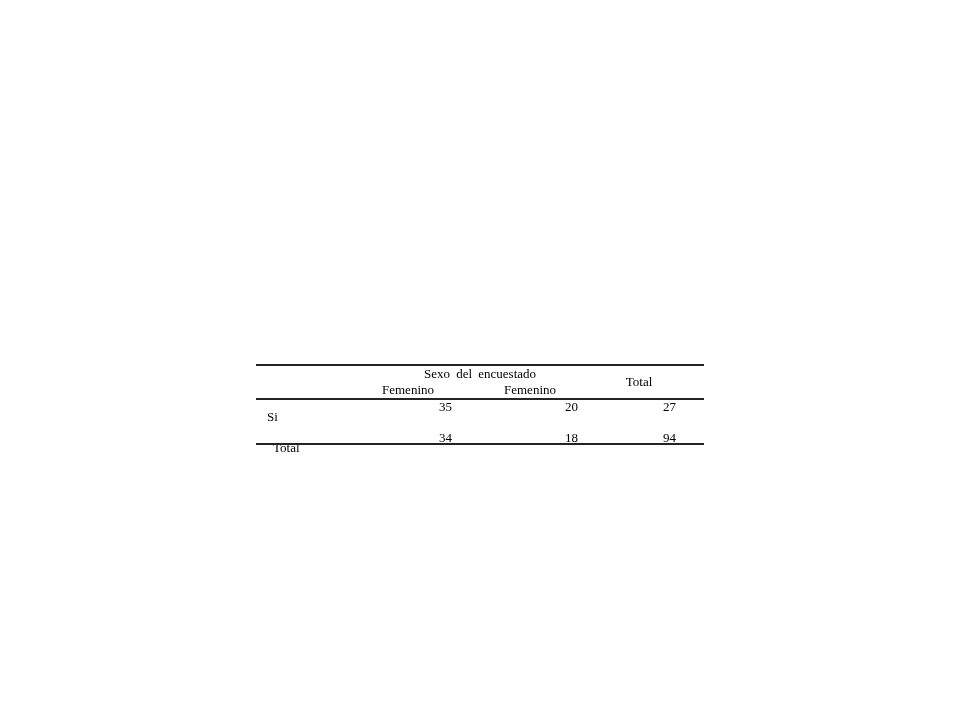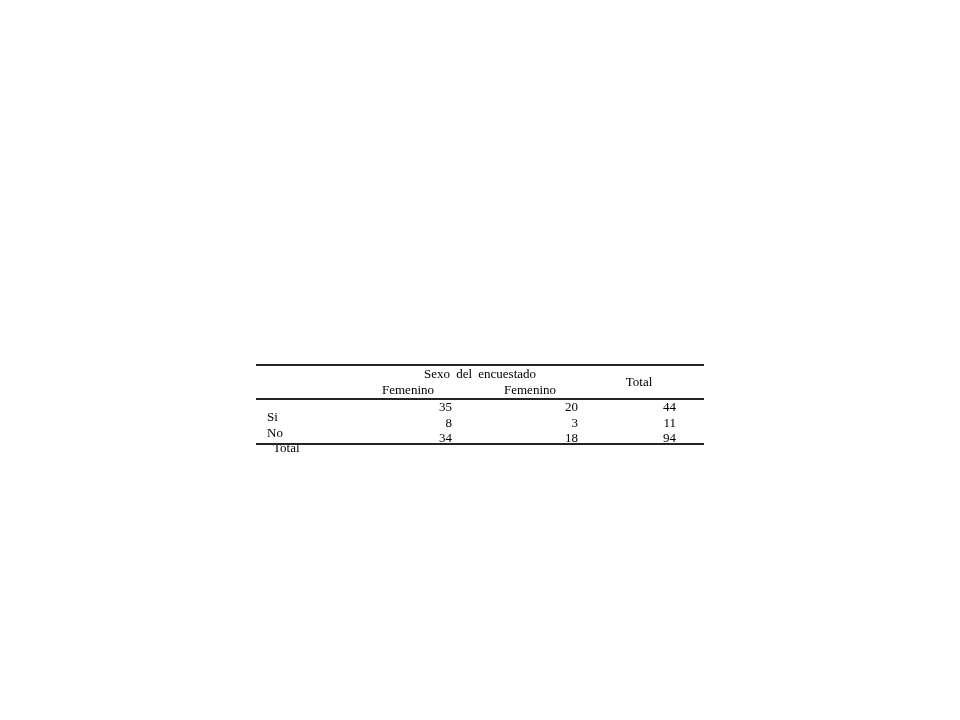--- a/index.html
+++ b/index.html
@@ -89,29 +89,23 @@
     <div class="hdr sub fem">Femenino</div>
 
     <div class="hdr sub mas">Femenino</div>
 
     <div class="rule mid"></div>
 
     <div class="row r0">
       <span class="cell label">Si</span>
       <span class="cell v fem">35</span>
       <span class="cell v mas">20</span>
-      <span class="cell v tot">44</span>
+      <span class="cell v tot">27</span>
     </div>
 
-    <div class="row r1">
-      <span class="cell label">No</span>
-      <span class="cell v fem">8</span>
-      <span class="cell v mas">3</span>
-      <span class="cell v tot">11</span>
-    </div>
 
     <div class="row r2">
       <span class="cell label">Total</span>
       <span class="cell v fem">34</span>
       <span class="cell v mas">18</span>
       <span class="cell v tot">94</span>
     </div>
 
     <div class="rule bot"></div>
 

